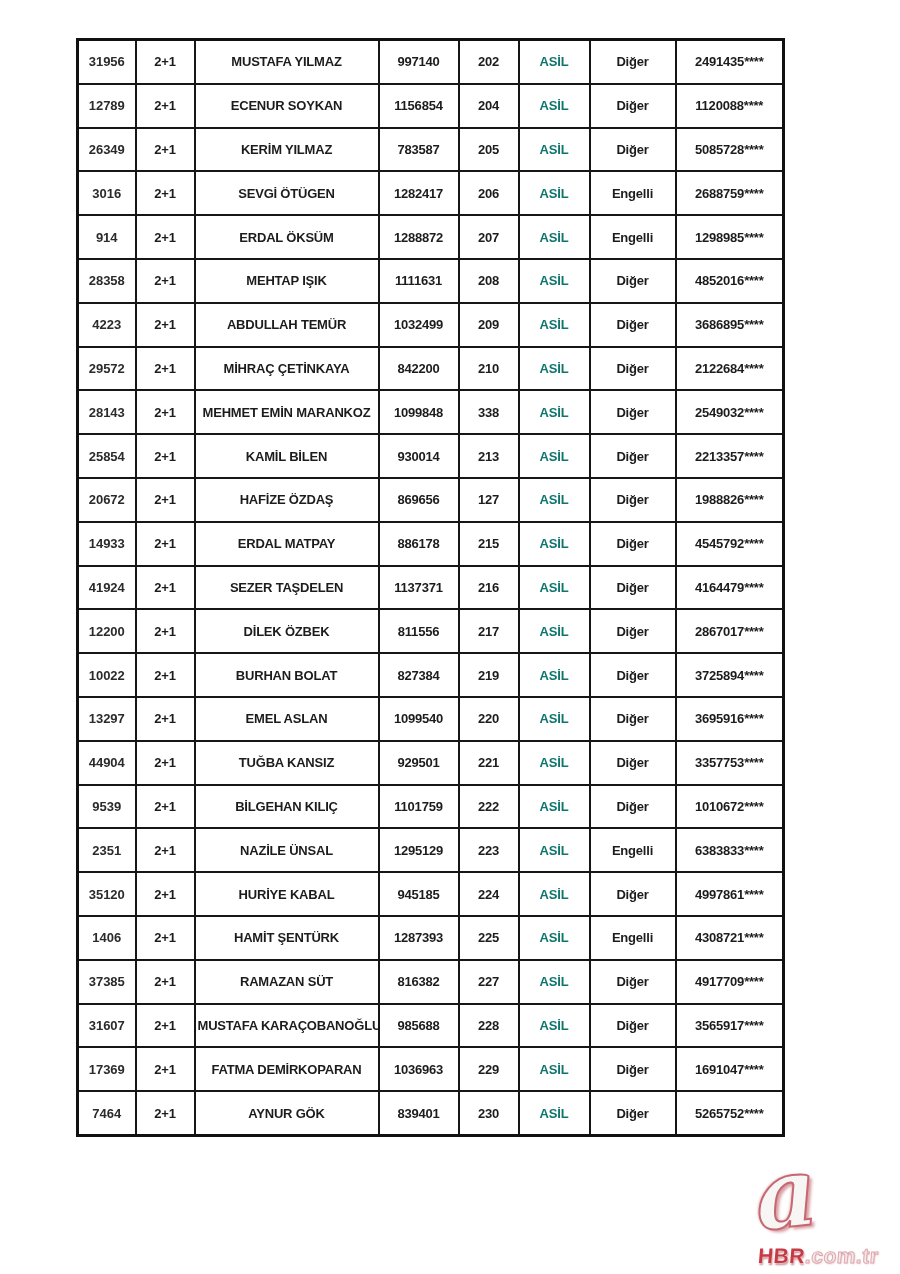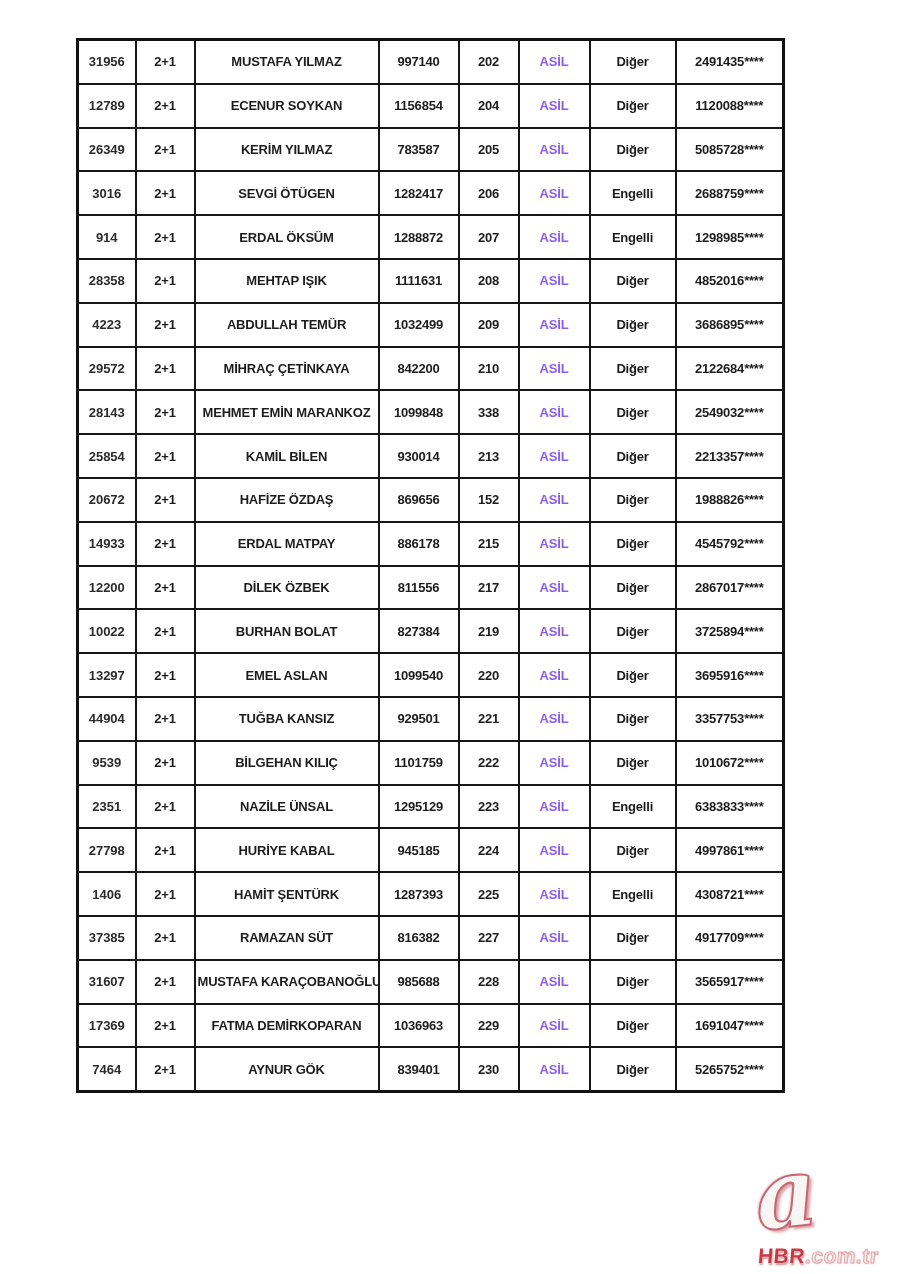--- a/index.html
+++ b/index.html
@@ -25,21 +25,21 @@
     vertical-align:middle;
     font-size:13px;
     font-weight:700;
     color:#1c1c1c;
     letter-spacing:-0.2px;
     overflow:hidden;
     white-space:nowrap;
   }
   .results-table{border:3px solid #111;}
   .results-table td.c0{font-weight:700;color:#2b2b2b;letter-spacing:0;}
-  .results-table td.asil{color:#8b5cf6;}
+  .results-table td.asil{color:#0f766e;}
   
   .watermark{
     position:absolute;
     left:745px;top:1178px;
     width:155px;height:96px;
     pointer-events:none;
     opacity:.95;
   }
   .wm-a{
     position:absolute;
@@ -187,36 +187,46 @@
         <td class="c4">213</td>
         <td class="c5 asil">ASİL</td>
         <td class="c6">Diğer</td>
         <td class="c7">2213357****</td>
       </tr>
       <tr>
         <td class="c0">20672</td>
         <td class="c1">2+1</td>
         <td class="c2">HAFİZE ÖZDAŞ</td>
         <td class="c3">869656</td>
-        <td class="c4">152</td>
+        <td class="c4">127</td>
         <td class="c5 asil">ASİL</td>
         <td class="c6">Diğer</td>
         <td class="c7">1988826****</td>
       </tr>
       <tr>
         <td class="c0">14933</td>
         <td class="c1">2+1</td>
         <td class="c2">ERDAL MATPAY</td>
         <td class="c3">886178</td>
         <td class="c4">215</td>
         <td class="c5 asil">ASİL</td>
         <td class="c6">Diğer</td>
         <td class="c7">4545792****</td>
       </tr>
       <tr>
+        <td class="c0">41924</td>
+        <td class="c1">2+1</td>
+        <td class="c2">SEZER TAŞDELEN</td>
+        <td class="c3">1137371</td>
+        <td class="c4">216</td>
+        <td class="c5 asil">ASİL</td>
+        <td class="c6">Diğer</td>
+        <td class="c7">4164479****</td>
+      </tr>
+      <tr>
         <td class="c0">12200</td>
         <td class="c1">2+1</td>
         <td class="c2">DİLEK ÖZBEK</td>
         <td class="c3">811556</td>
         <td class="c4">217</td>
         <td class="c5 asil">ASİL</td>
         <td class="c6">Diğer</td>
         <td class="c7">2867017****</td>
       </tr>
       <tr>
@@ -263,21 +273,21 @@
         <td class="c0">2351</td>
         <td class="c1">2+1</td>
         <td class="c2">NAZİLE ÜNSAL</td>
         <td class="c3">1295129</td>
         <td class="c4">223</td>
         <td class="c5 asil">ASİL</td>
         <td class="c6">Engelli</td>
         <td class="c7">6383833****</td>
       </tr>
       <tr>
-        <td class="c0">27798</td>
+        <td class="c0">35120</td>
         <td class="c1">2+1</td>
         <td class="c2">HURİYE KABAL</td>
         <td class="c3">945185</td>
         <td class="c4">224</td>
         <td class="c5 asil">ASİL</td>
         <td class="c6">Diğer</td>
         <td class="c7">4997861****</td>
       </tr>
       <tr>
         <td class="c0">1406</td>

